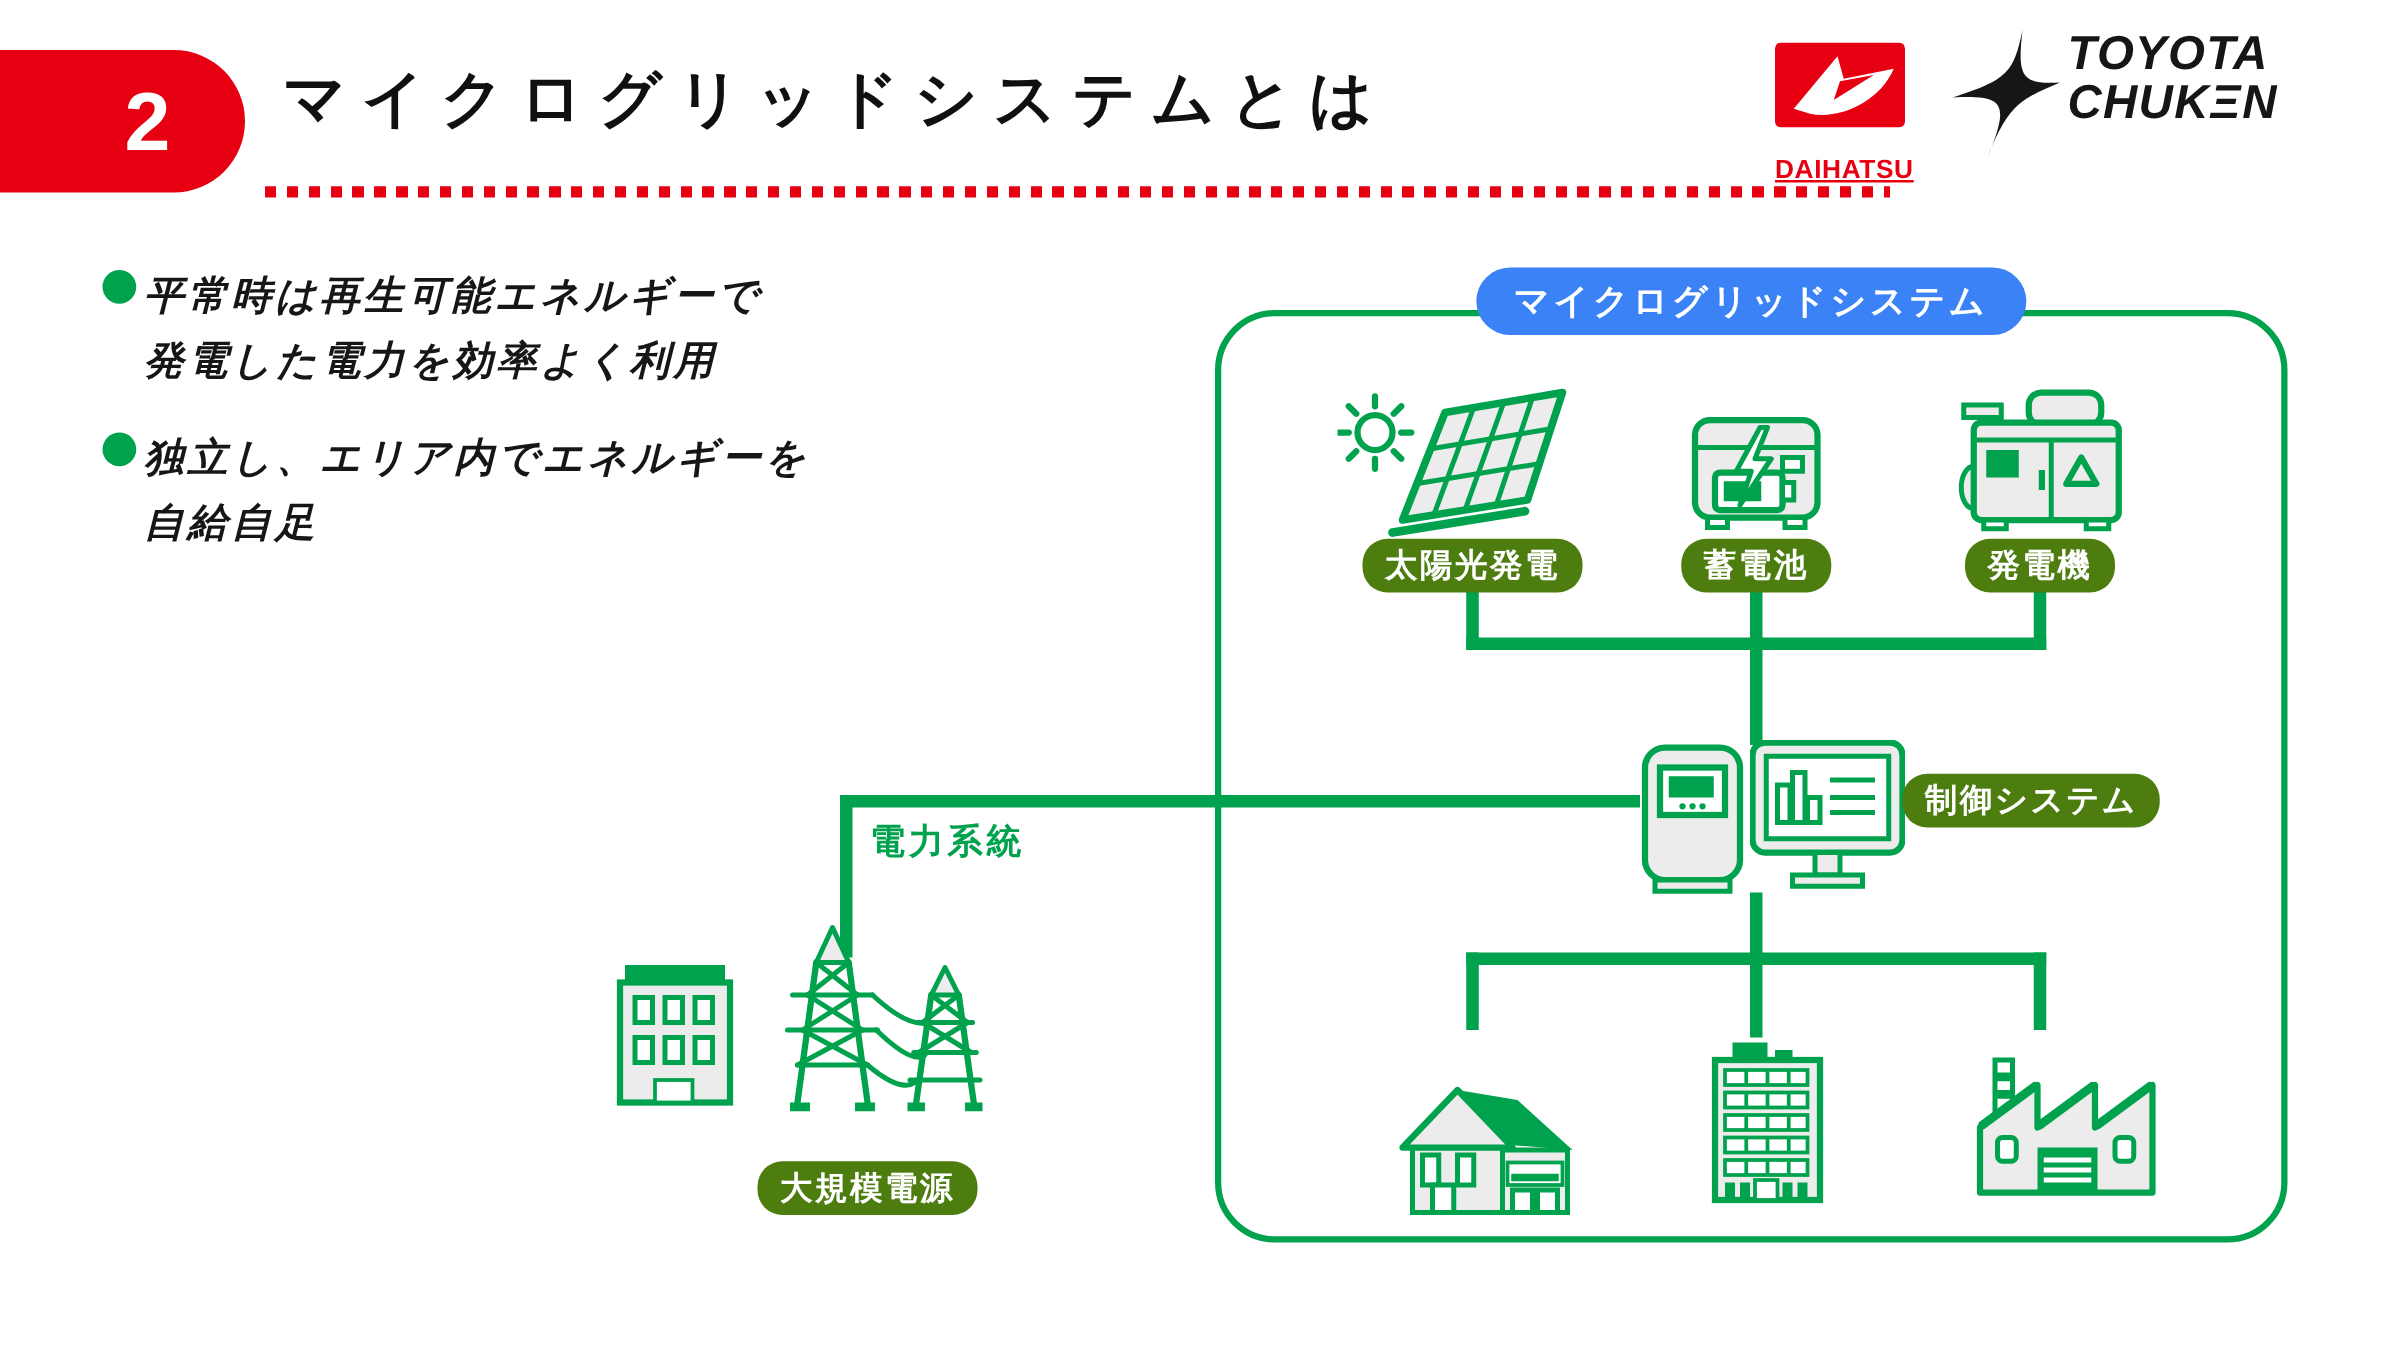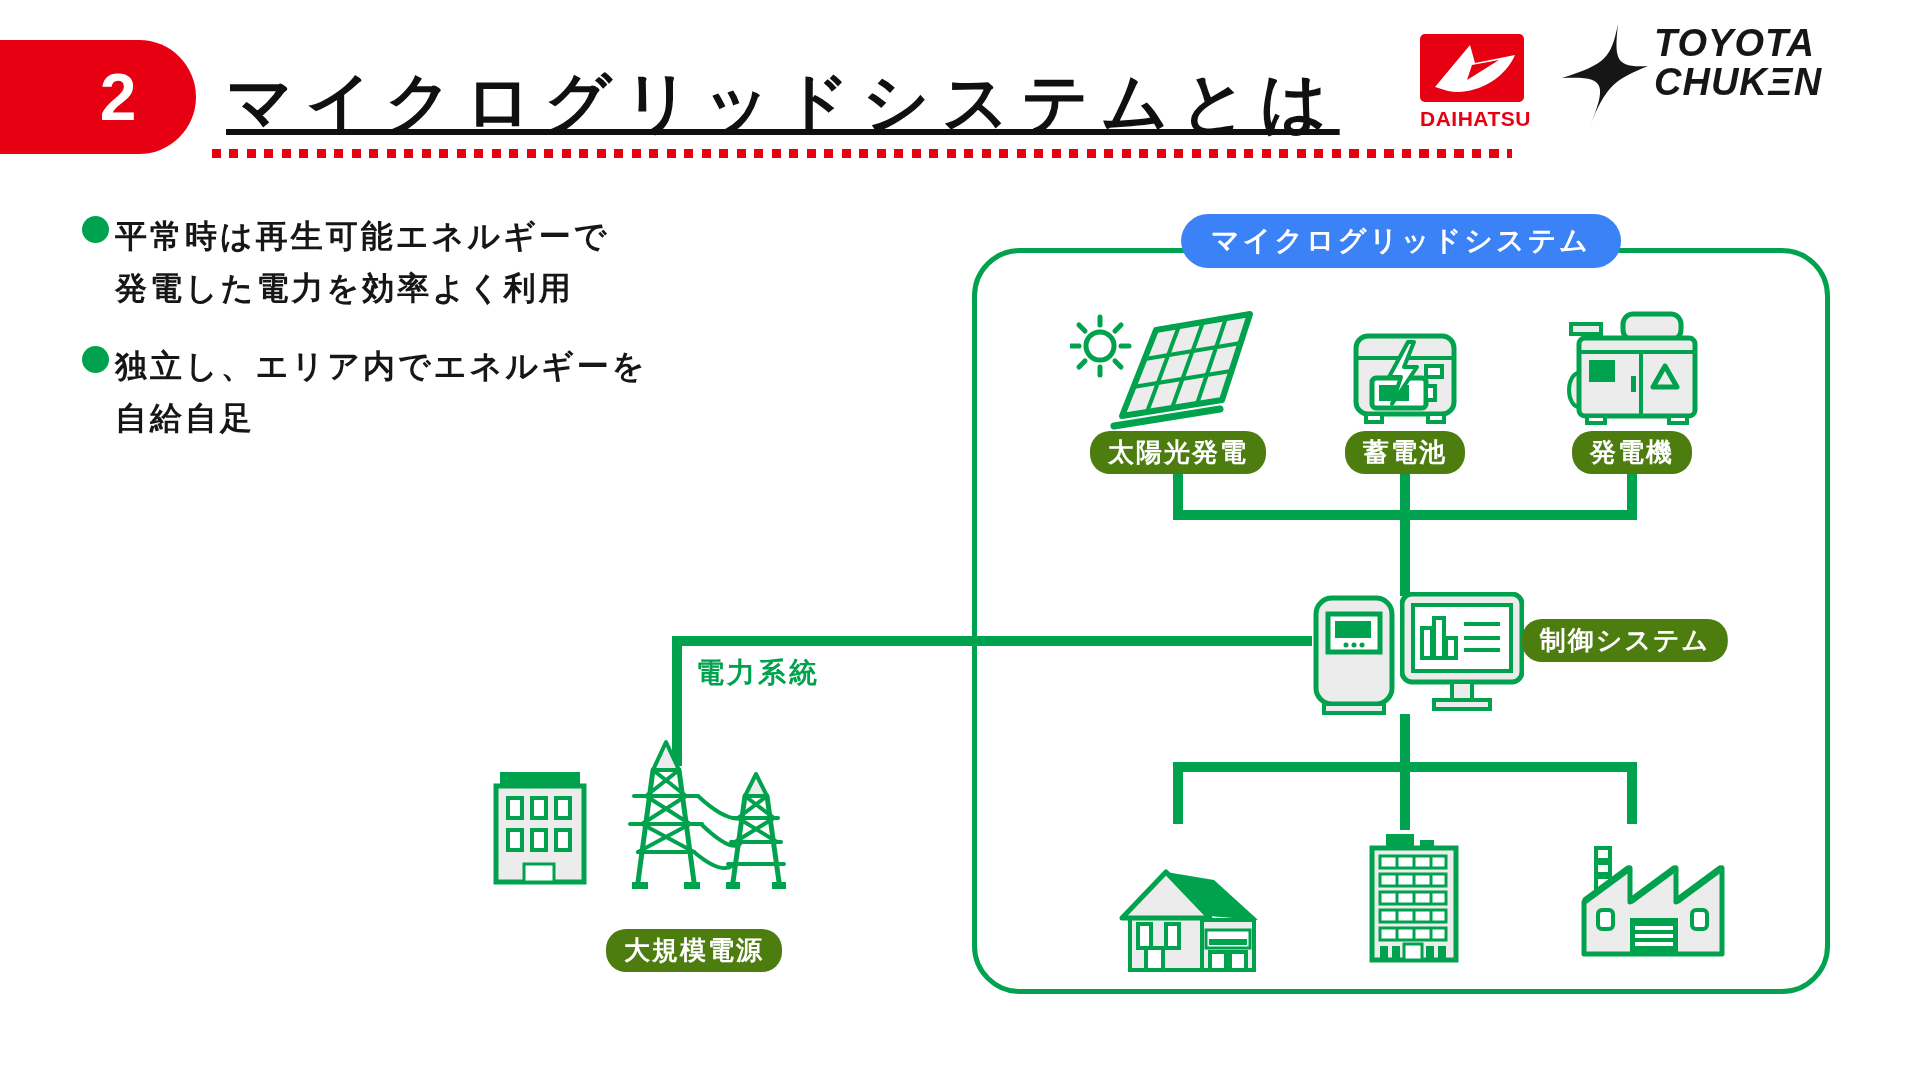--- a/index.html
+++ b/index.html
@@ -8,36 +8,36 @@
     font-family:"Liberation Sans","DejaVu Sans",sans-serif;
   }
   
   .num-badge{
     position:absolute;left:-56px;top:40px;width:252px;height:114px;border-radius:57px;
     background:#E60012;display:flex;align-items:center;justify-content:center;
     padding-left:96px;box-sizing:border-box;
   }
   .num-badge span{color:#ffffff;font-size:66px;font-weight:700;line-height:1;}
   .page-title{
-    position:absolute;left:226px;top:58px;font-size:66px;font-weight:700;color:#101010;
-    letter-spacing:12px;white-space:nowrap;text-decoration:underline;
+    position:absolute;left:226px;top:46px;font-size:50px;font-weight:700;color:#101010;
+    letter-spacing:12px;white-space:nowrap;
   }
   .dotted-line{
     position:absolute;left:212px;top:149px;width:1300px;height:9px;
     background:repeating-linear-gradient(90deg,#E60012 0 9px,transparent 9px 17.5px);
   }
   .daihatsu{position:absolute;left:1420px;top:34px;width:104px;text-align:center;}
-  .daihatsu .d-text{margin-top:1px;color:#E60012;font-size:21px;font-weight:700;letter-spacing:0.5px;}
+  .daihatsu .d-text{margin-top:17px;color:#E60012;font-size:21px;font-weight:700;letter-spacing:0.5px;text-decoration:underline;}
   .chuken{position:absolute;left:1556px;top:24px;display:flex;align-items:flex-start;}
   .chuken-text{margin-left:6px;font-style:italic;font-weight:800;font-size:38px;line-height:1.02;
     color:#161616;letter-spacing:1px;}
   
   .bullet{position:absolute;left:82px;}
   .bullet .dot{position:absolute;left:0;top:6px;width:27px;height:27px;border-radius:50%;background:#00A24D;}
-  .bullet .lines{margin-left:33px;}
+  .bullet .lines{margin-left:33px;font-style:italic;}
   .bullet .lines div{font-size:32px;font-weight:700;color:#161616;letter-spacing:3px;line-height:52px;white-space:nowrap;}
   #bullet-1{top:210px;}
   #bullet-2{top:340px;}
   
   .mg-box{
     position:absolute;left:972px;top:248px;width:848px;height:736px;
     border:5px solid #00A24D;border-radius:48px;background:transparent;
   }
   .mg-title{
     position:absolute;left:1401px;top:214px;transform:translateX(-50%);

